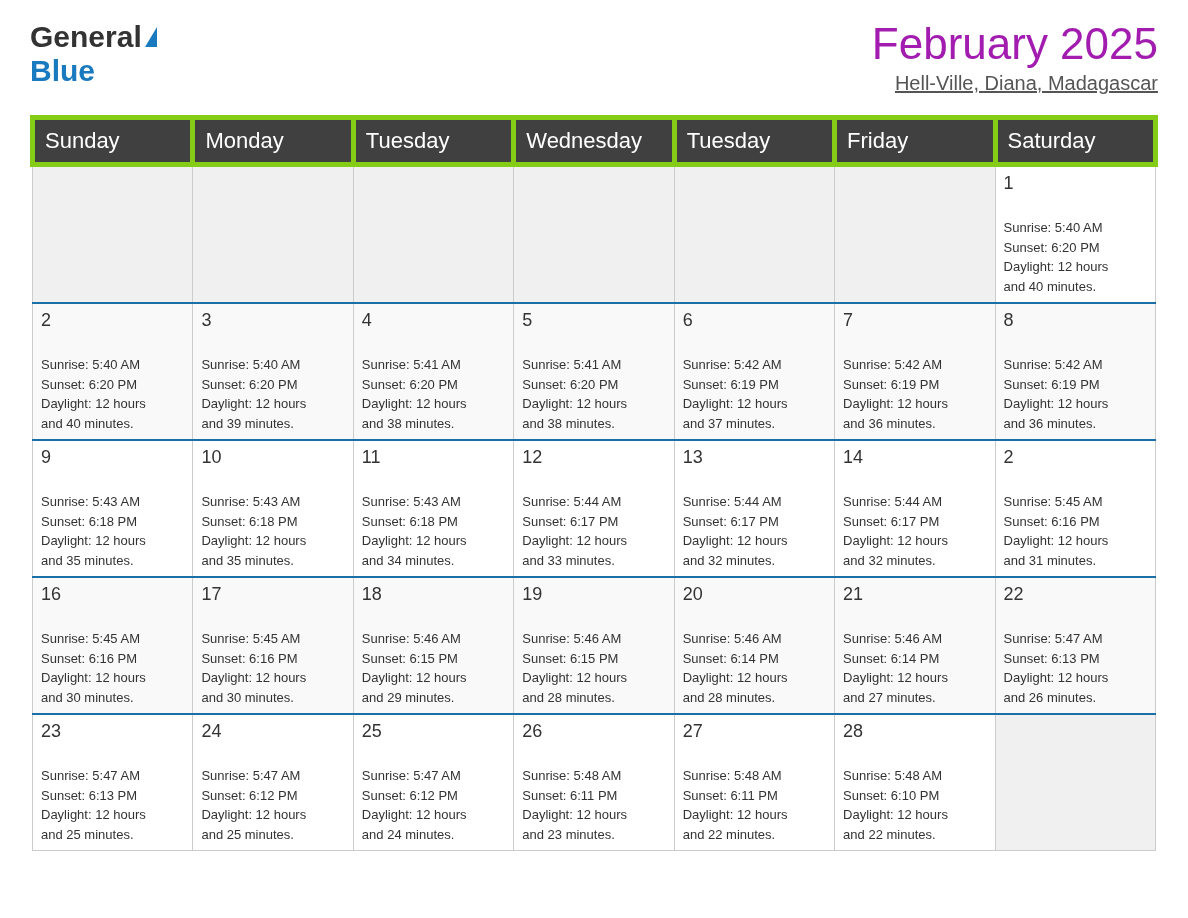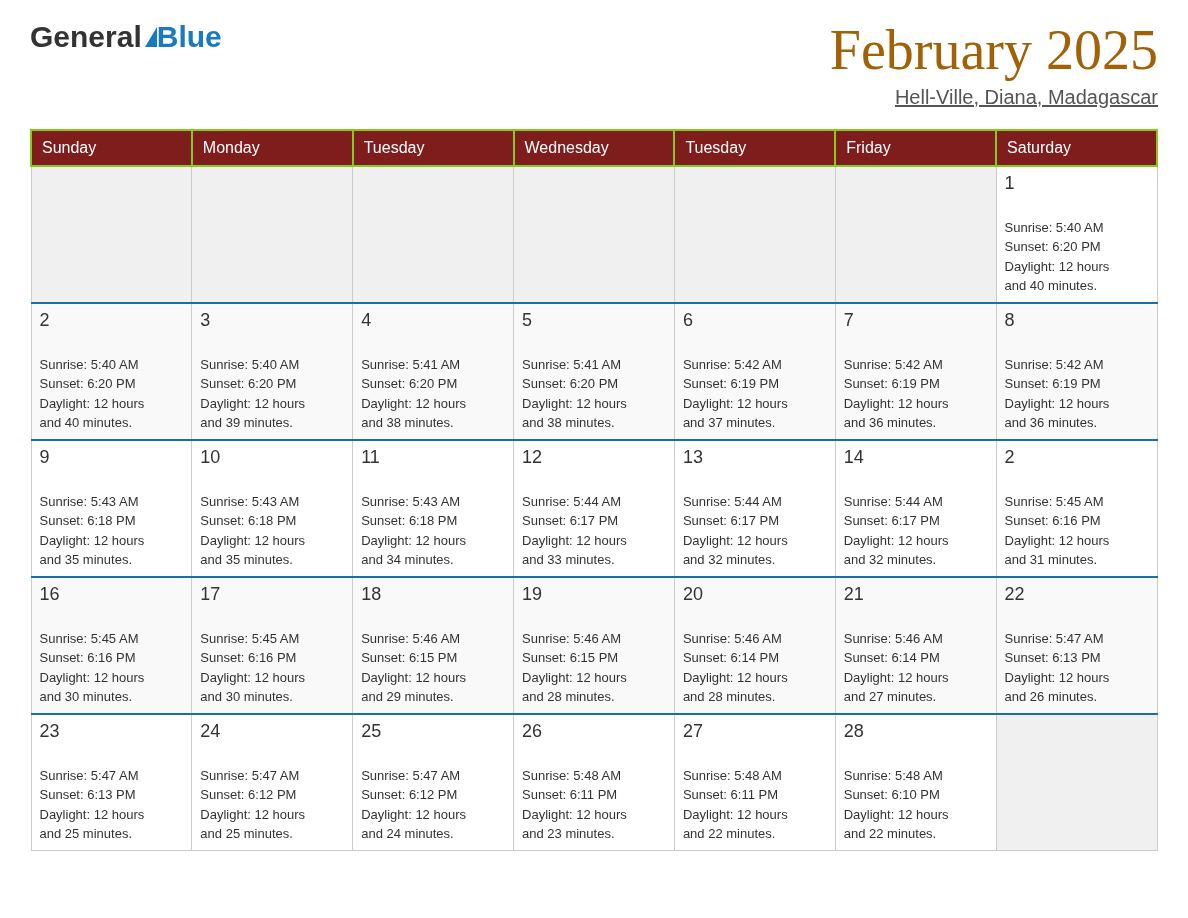--- a/index.html
+++ b/index.html
@@ -12,52 +12,51 @@
       padding: 20px 30px;
     }
     .header {
       display: flex;
       justify-content: space-between;
       align-items: flex-start;
       margin-bottom: 20px;
     }
     .logo {
       display: flex;
-      flex-direction: row;
+      flex-direction: column;
       align-items: flex-start;
     }
     .title-section {
       text-align: right;
     }
     .month-title {
-      font-size: 56px;
+      font-size: 44px;
       font-weight: normal;
-      color: #a16207;
+      color: #a21caf;
       line-height: 1.1;
-      font-family: Liberation Serif, serif;
     }
     .location {
       font-size: 20px;
       color: #555;
       margin-top: 4px;
       text-decoration: underline;
     }
     .calendar {
       width: 100%;
       border-collapse: collapse;
       border: 1px solid #999;
     }
     .calendar th {
-      background-color: #7f1d1d;
+      background-color: #404040;
       color: #fff;
       padding: 8px 10px;
       text-align: left;
-      font-size: 16px;
+      font-size: 22px;
       font-weight: normal;
-      border: 2px solid #84cc16;
+      border: 5px solid #84cc16;
     }
     .calendar td {
       vertical-align: top;
       padding: 6px 8px;
       border: 1px solid #ccc;
       width: calc(100% / 7);
       min-height: 100px;
       font-size: 13px;
       color: #333;
     }

